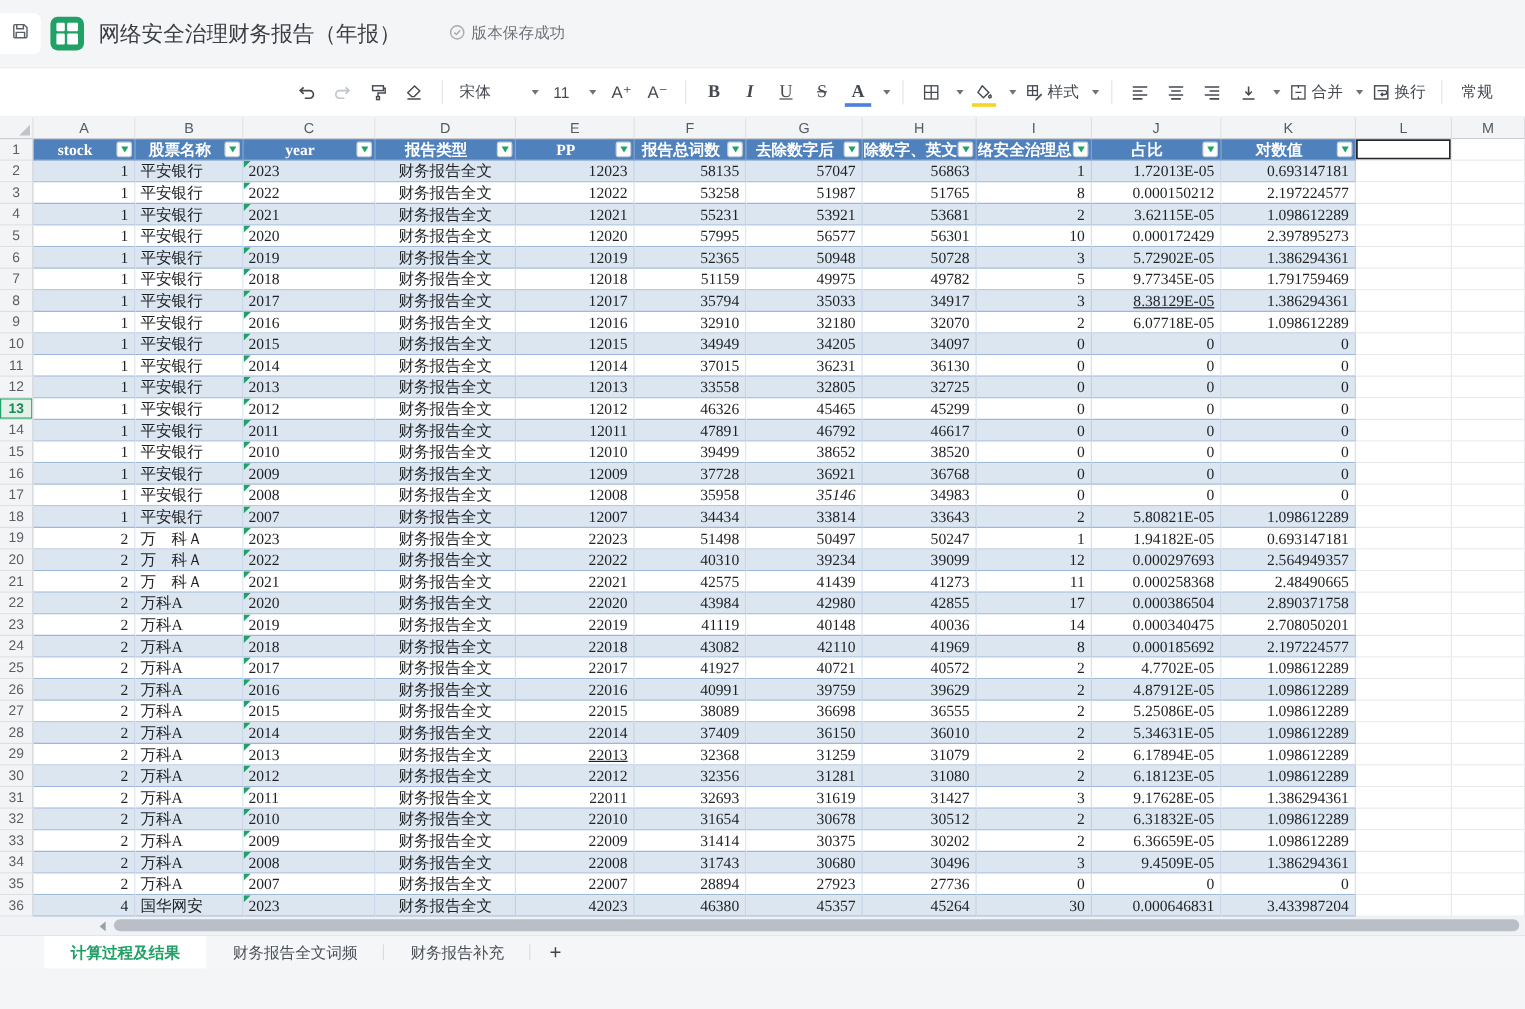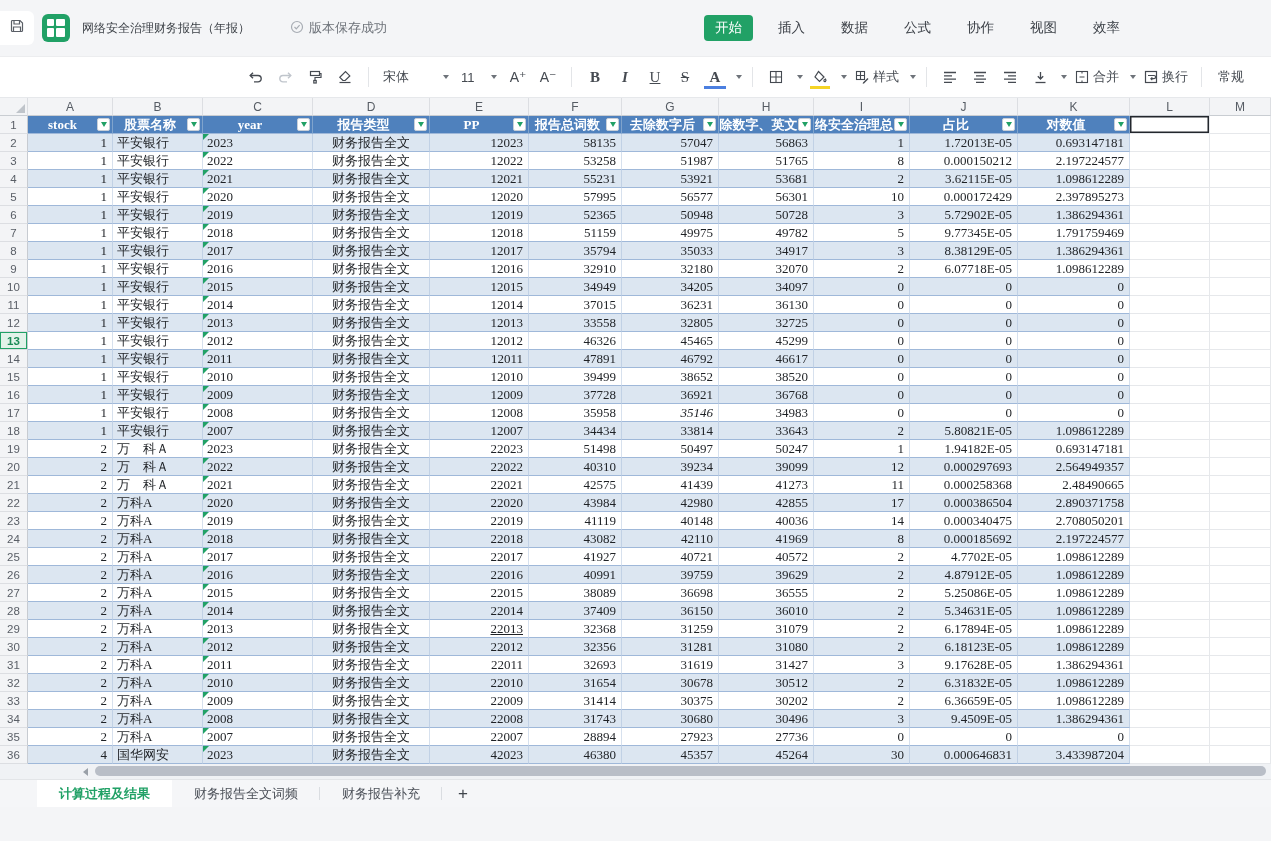--- a/index.html
+++ b/index.html
@@ -5,21 +5,21 @@
   * { margin:0; padding:0; box-sizing:border-box; }
   html,body { width:1271px; height:841px; overflow:hidden; }
   body { font-family:"Liberation Sans","DejaVu Sans",sans-serif; background:#F4F5F7; color:#3C4148; }
   .app { width:1271px; height:841px; display:flex; flex-direction:column; }
 
   
   .titlebar { height:56px; background:#F4F5F7; display:flex; align-items:center; flex:none; }
   .save-chip { width:34px; height:34px; background:#fff; border-radius:0 6px 6px 0; display:flex; align-items:center; justify-content:center; margin-right:8px; }
   .app-icon { width:28px; height:28px; background:var(--green); border-radius:6px; margin-right:12px; display:grid; grid-template-columns:7px 9px; grid-template-rows:7px 9px; gap:2px; align-content:center; justify-content:center; }
   .app-icon div { background:#fff; border-radius:1px; }
-  .doc-title { font-size:12px; color:#3A3F45; margin-right:40px; white-space:nowrap; }
+  .doc-title { font-size:18px; color:#3A3F45; margin-right:40px; white-space:nowrap; }
   .save-status { display:flex; align-items:center; gap:5px; font-size:13px; color:#6E737A; }
   .menu-tabs { margin-left:auto; display:flex; align-items:center; gap:14px; padding-right:140px; }
   .menu-tab { font-size:13.5px; color:#3C4148; padding:4px 11px; border-radius:4px; cursor:default; white-space:nowrap; }
   .menu-tab.active { background:var(--green); color:#fff; }
 
   
   .toolbar { height:42px; background:#fff; border-top:1px solid #ECEDEF; border-bottom:1px solid #E6E8EB; display:flex; align-items:center; padding-left:242px; gap:4px; flex:none; overflow:hidden; white-space:nowrap; }
   .tbtn { height:28px; min-width:26px; padding:0 3px; display:inline-flex; align-items:center; justify-content:center; border-radius:3px; color:#454A51; font-size:15px; flex:none; }
   .tbtn svg { display:block; }
   .tb-divider { width:1px; height:20px; background:#E3E5E8; margin:0 6px; flex:none; }
@@ -102,29 +102,20 @@
     <div class="doc-title">网络安全治理财务报告（年报）</div>
     <div class="save-status">
       <span>
         <svg width="14" height="14" viewBox="0 0 14 14" fill="none" stroke="#A8ADB4" stroke-width="1.2">
           <circle cx="7" cy="7" r="5.5"></circle>
             <path d="M4.5 7 l1.8 1.8 L9.6 5.2"></path>
         </svg>
       </span>
       <span>版本保存成功</span>
     </div>
-    <nav class="menu-tabs" id="menu-tabs">
-        <div class="menu-tab active">开始</div>
-        <div class="menu-tab">插入</div>
-        <div class="menu-tab">数据</div>
-        <div class="menu-tab">公式</div>
-        <div class="menu-tab">协作</div>
-        <div class="menu-tab">视图</div>
-        <div class="menu-tab">效率</div>
-      </nav>
   </header>
 
   <div class="toolbar">
     <span class="tbtn">
       <svg width="17" height="15" viewBox="0 0 17 15" fill="none" stroke="#454A51" stroke-width="1.4">
           <path d="M3.5 5.5 h7.5 a3.2 3.2 0 0 1 0 6.4 h-4"></path>
           <path d="M6 2.8 L3.2 5.5 L6 8.2"></path>
         </svg>
     </span>
     <span class="tbtn">
@@ -582,21 +573,21 @@
         </div>
         <div class="cell tbl band a-right" style="width: 97px;">
           <span>35033</span>
         </div>
         <div class="cell tbl band a-right" style="width: 95px;">
           <span>34917</span>
         </div>
         <div class="cell tbl band a-right" style="width: 96px;">
           <span>3</span>
         </div>
-        <div class="cell tbl band a-right" style="width: 108px;">
+        <div class="cell tbl band a-right" style="width: 108px; text-decoration: underline;">
           <span>8.38129E-05</span>
         </div>
         <div class="cell tbl band a-right" style="width: 112px;">
           <span>1.386294361</span>
         </div>
         <div class="cell plain" style="width: 80px;"></div>
         <div class="cell plain" style="width: 61px;"></div>
       </div>
       <div class="sheet-row">
         <div class="rowhead">9</div>

